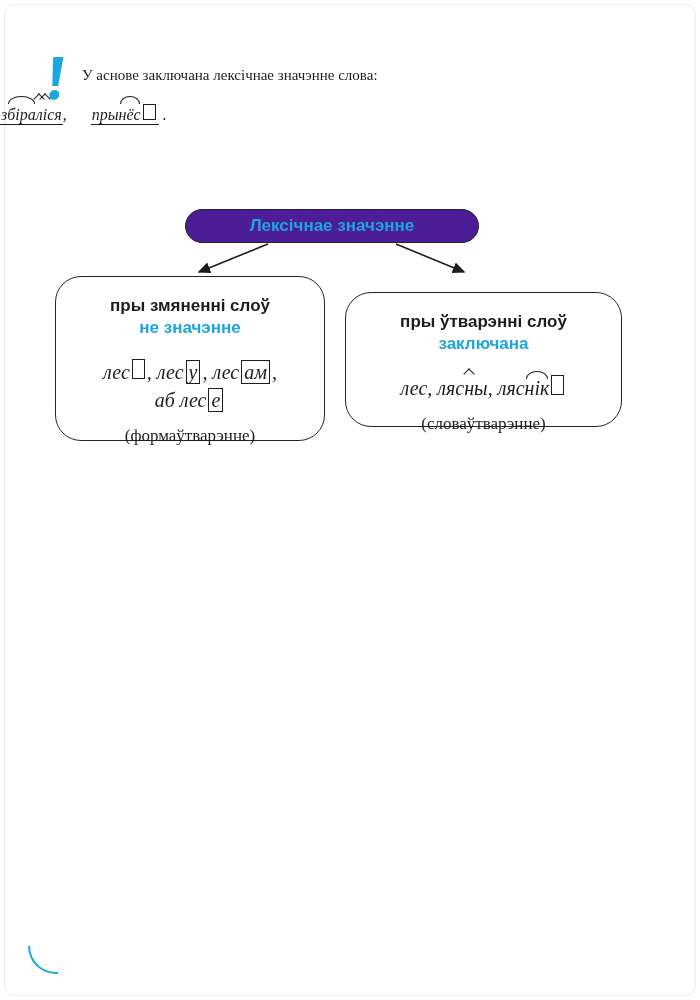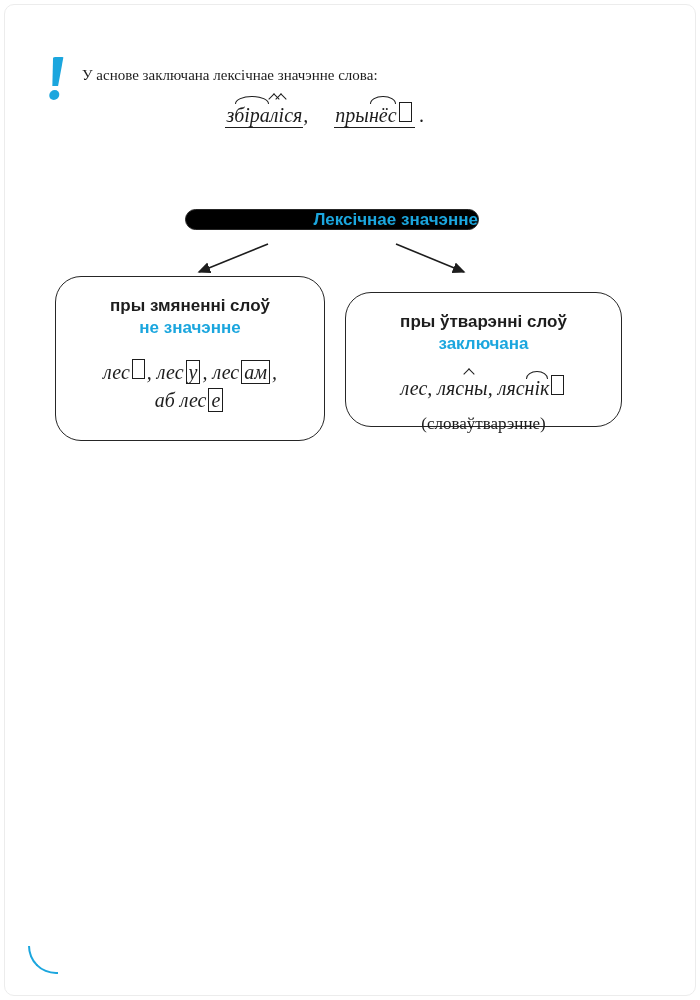--- a/index.html
+++ b/index.html
@@ -24,22 +24,22 @@
   .excl-bar{ width:13px; height:29px; margin:0 auto; background:var(--accent);
     clip-path:polygon(10% 0, 90% 0, 72% 100%, 28% 100%); border-radius:3px; }
   .excl-dot{ width:10px; height:10px; margin:4px auto 0; border-radius:50%; background:var(--accent); }
   .note-text{
     position:absolute; left:82px; top:62px; width:600px;
     font-size:15px; line-height:26px; color:var(--ink);
   }
 
   
   .examples{
-    position:absolute; left:0; top:100px; width:650px; text-align:center;
-    font-size:20px; font-style:italic; line-height:30px;
+    position:absolute; left:0; top:100px; width:650px; text-align:left;
+    font-size:16px; font-style:italic; line-height:30px;
   }
   .morpheme-word{ border-bottom:1.5px solid var(--ink); padding:0 1px 1px; white-space:nowrap; }
   .gap{ display:inline-block; width:16px; }
   .seg{ position:relative; display:inline-block; }
   .seg-arc::before{
     content:""; position:absolute; left:1px; right:1px; top:-4px; height:7px;
     border:1.4px solid var(--ink); border-bottom:none;
     border-radius:50% 50% 0 0 / 100% 100% 0 0;
   }
   .seg-caret::before{
@@ -47,23 +47,23 @@
     border-top:1.4px solid var(--ink); border-right:1.4px solid var(--ink);
     transform:translateX(-50%) rotate(-45deg);
   }
   .seg-box{
     display:inline-block; min-width:13px; min-height:1.02em; border:1.4px solid var(--ink);
     padding:0 2px; margin:0 2px; line-height:1.1; text-align:center; vertical-align:baseline;
   }
 
   
   .root-box{
-    position:absolute; left:185px; top:209px; width:294px; height:21px;
-    border:1.6px solid #262626; border-radius:17px; background:#000000;
-    display:flex; align-items:center; justify-content:flex-end;
+    position:absolute; left:185px; top:209px; width:294px; height:34px;
+    border:1.6px solid #262626; border-radius:17px; background:#4c1d95;
+    display:flex; align-items:center; justify-content:center;
     font-family:"Liberation Sans", sans-serif; font-weight:bold; font-size:17px; color:var(--accent);
   }
   .arrows{ position:absolute; left:0; top:242px; }
   .node{
     position:absolute; border:1.6px solid #262626; border-radius:26px; background:#fff;
     text-align:center; padding-top:11px;
   }
   .node-left{ left:55px; top:276px; width:270px; height:165px; }
   .node-right{ left:345px; top:292px; width:277px; height:135px; }
   .node-title{
@@ -113,20 +113,21 @@
     </defs>
     <line x1="268" y1="2" x2="199" y2="30" stroke="#1d1d1d" stroke-width="1.6" marker-end="url(#ah)"></line>
     <line x1="396" y1="2" x2="464" y2="30" stroke="#1d1d1d" stroke-width="1.6" marker-end="url(#ah)"></line>
   </svg>
 
   <div class="node node-left">
     <div class="node-title">пры змяненні слоў</div>
     <div class="node-sub">не значэнне</div>
     <div class="node-words"><span class="seg">лес</span><span class="seg seg-box"></span><span class="seg">, лес</span><span class="seg seg-box">у</span><span class="seg">, лес</span><span class="seg seg-box">ам</span><span class="seg">,</span></div>
     <div class="node-words"><span class="seg">аб лес</span><span class="seg seg-box">е</span></div>
+    <div class="node-caption">(формаўтварэнне)</div>
   </div>
 
   <div class="node node-right">
     <div class="node-title">пры ўтварэнні слоў</div>
     <div class="node-sub">заключана</div>
     <div class="node-words"><span class="seg">лес, ляс</span><span class="seg seg-caret">н</span><span class="seg">ы, ляс</span><span class="seg seg-arc">нік</span><span class="seg seg-box"></span></div>
     <div class="node-caption">(словаўтварэнне)</div>
   </div>
 </div>
 

